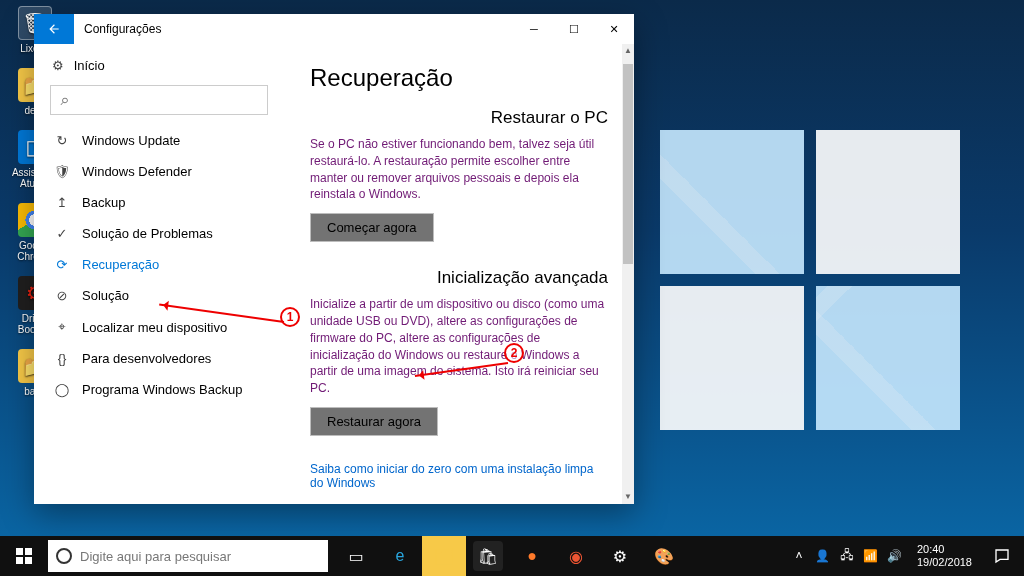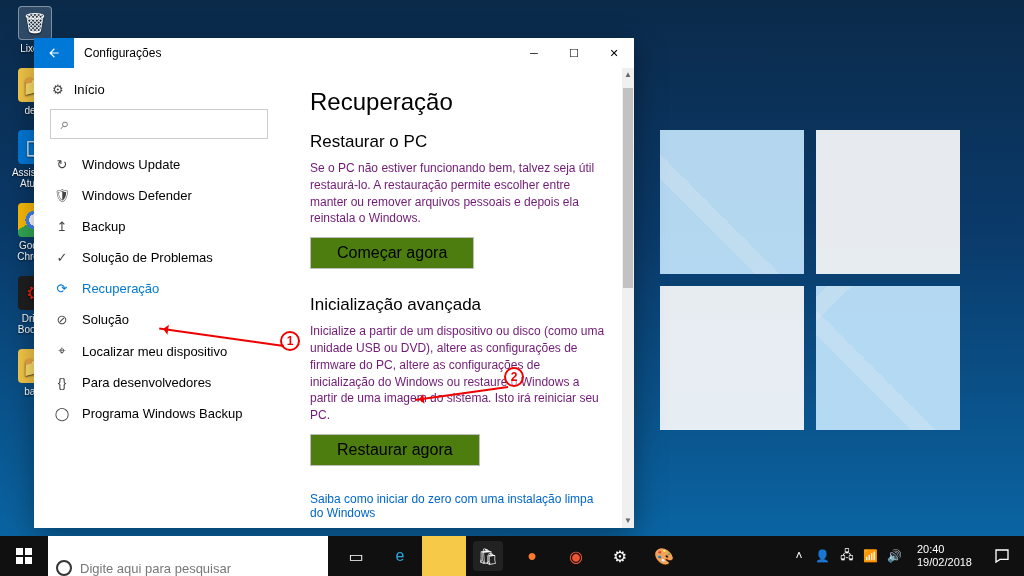--- a/index.html
+++ b/index.html
@@ -32,21 +32,21 @@
 .di { width: 58px; color: #fff; font-size: 10px; text-align: center; margin-bottom: 14px; text-shadow: 0 1px 2px rgba(0,0,0,.7); cursor: pointer; }
 .di .glyph { width: 34px; height: 34px; margin: 0 auto 3px; border-radius: 4px; display: flex; align-items: center; justify-content: center; font-size: 20px; }
 .di .lbl { line-height: 1.1; word-break: break-word; }
 .bin { background: rgba(255,255,255,.15); border: 1px solid rgba(255,255,255,.4); }
 .folder { background: #f7c948; }
 .sq-blue { background: #0078d7; }
 .sq-red { background: #201f1f; color: #e21; }
 .chrome { background: radial-gradient(circle at 50% 50%, #fff 0 25%, #4285f4 25% 40%, transparent 40%), conic-gradient(#ea4335 0 120deg, #34a853 120deg 240deg, #fbbc05 240deg 360deg); border-radius: 50%; }
 
 .settings-window {
-  position: absolute; left: 34px; top: 38px; width: 600px; height: 490px;
+  position: absolute; left: 34px; top: 14px; width: 600px; height: 490px;
   background: #fff; box-shadow: 0 10px 30px rgba(0,0,0,.35);
   display: flex; flex-direction: column;
 }
 .titlebar { height: 30px; display: flex; align-items: center; }
 .tb-back { width: 40px; height: 30px; background: #0078d7; color: #fff; display: flex; align-items: center; justify-content: center; cursor: pointer; }
 .tb-title { flex: 1; padding-left: 10px; font-size: 12px; color: #000; }
 .tb-btn { width: 40px; height: 30px; display: flex; align-items: center; justify-content: center; color: #000; cursor: pointer; font-size: 11px; }
 
 .window-body { flex: 1; display: flex; overflow: hidden; }
 .sidebar { width: 250px; padding: 8px 8px 8px 8px; overflow-y: auto; }
@@ -56,40 +56,40 @@
 .search input { border: none; outline: none; flex: 1; font-size: 12px; padding: 0 8px; background: transparent; }
 .search .mag { width: 28px; text-align: center; color: #666; }
 .category { padding: 4px 12px 8px; font-size: 12px; color: #666; }
 .side-item { display: flex; align-items: center; gap: 12px; padding: 8px 12px; font-size: 13px; color: #000; cursor: pointer; }
 .side-item.active { color: #0078d7; }
 .side-item .ico { width: 16px; text-align: center; color: #444; }
 .side-item.active .ico { color: #0078d7; }
 
 .content { flex: 1; position: relative; padding: 20px 26px 20px 26px; overflow-y: auto; }
 .content h1 { font-weight: 400; font-size: 24px; margin-bottom: 16px; }
-.content h2 { font-weight: 400; font-size: 17px; margin: 6px 0 8px; }
+.content h2 { font-weight: 400; font-size: 17px; margin: 6px 0 8px; text-align: right; }
 .content p { font-size: 12px; color: #701a75; line-height: 1.4; margin-bottom: 10px; max-width: 300px; }
-.btn { display: inline-block; background: #4d7c0f; font-size: 16px; padding: 6px 26px; cursor: pointer; border: 1px solid #bdbdbd; }
+.btn { display: inline-block; background: #737373; font-size: 13px; padding: 6px 16px; cursor: pointer; border: 1px solid #bdbdbd; }
 .section { margin-bottom: 26px; }
 .link { color: #0066cc; font-size: 12px; cursor: pointer; max-width: 300px; display: inline-block; }
 .scrollbar { position: absolute; right: 0; top: 0; bottom: 0; width: 12px; background: #f0f0f0; }
 .scrollbar .thumb { position: absolute; left: 1px; right: 1px; top: 20px; height: 200px; background: #c2c2c2; }
 .scrollbar .arr { position: absolute; left: 0; right: 0; height: 14px; text-align: center; font-size: 8px; color: #666; line-height: 14px; }
 .scrollbar .up { top: 0; } .scrollbar .dn { bottom: 0; }
 
 .annotation { position: absolute; pointer-events: none; }
 .badge { width: 20px; height: 20px; border: 2px solid #e00; border-radius: 50%; color: #e00; font-size: 12px; font-weight: bold; display: flex; align-items: center; justify-content: center; background: rgba(255,255,255,.5); }
 .arrow { position: absolute; height: 2px; background: #e00; transform-origin: right center; }
 .arrow::before { content: ""; position: absolute; left: -1px; top: -4px; border: 5px solid transparent; border-right-color: #e00; }
 
 .taskbar { position: absolute; left: 0; right: 0; bottom: 0; height: 40px; background: #101010; display: flex; align-items: center; color: #fff; }
 .start { width: 48px; height: 40px; display: flex; align-items: center; justify-content: center; cursor: pointer; }
 .start-grid { width: 16px; height: 16px; display: grid; grid-template: 1fr 1fr / 1fr 1fr; gap: 2px; }
 .start-grid span { background: #fff; }
-.searchbar { display: flex; align-items: flex-end; width: 280px; height: 40px; background: #fff; margin-right: 6px; cursor: text; }
+.searchbar { display: flex; align-items: center; width: 280px; height: 32px; background: #fff; margin-right: 6px; cursor: text; }
 .searchbar .circ { width: 16px; height: 16px; border: 2px solid #333; border-radius: 50%; margin: 0 8px; }
 .searchbar .ph { font-size: 13px; color: #777; }
 .tbico { width: 44px; height: 40px; display: flex; align-items: center; justify-content: center; font-size: 16px; cursor: pointer; }
 .tbico.ie { color: #29a6de; }
 .tbico.folder { color: #f7c948; }
 .tbico.store { color: #fff; background: #222; width: 30px; height: 30px; border-radius: 4px; margin: 0 7px; }
 .tbico.browser { color: #ff7a2a; }
 .tbico.red { color: #e53; }
 .tbico.gear { color: #fff; }
 .tbico.paint { color: #7bd; }

